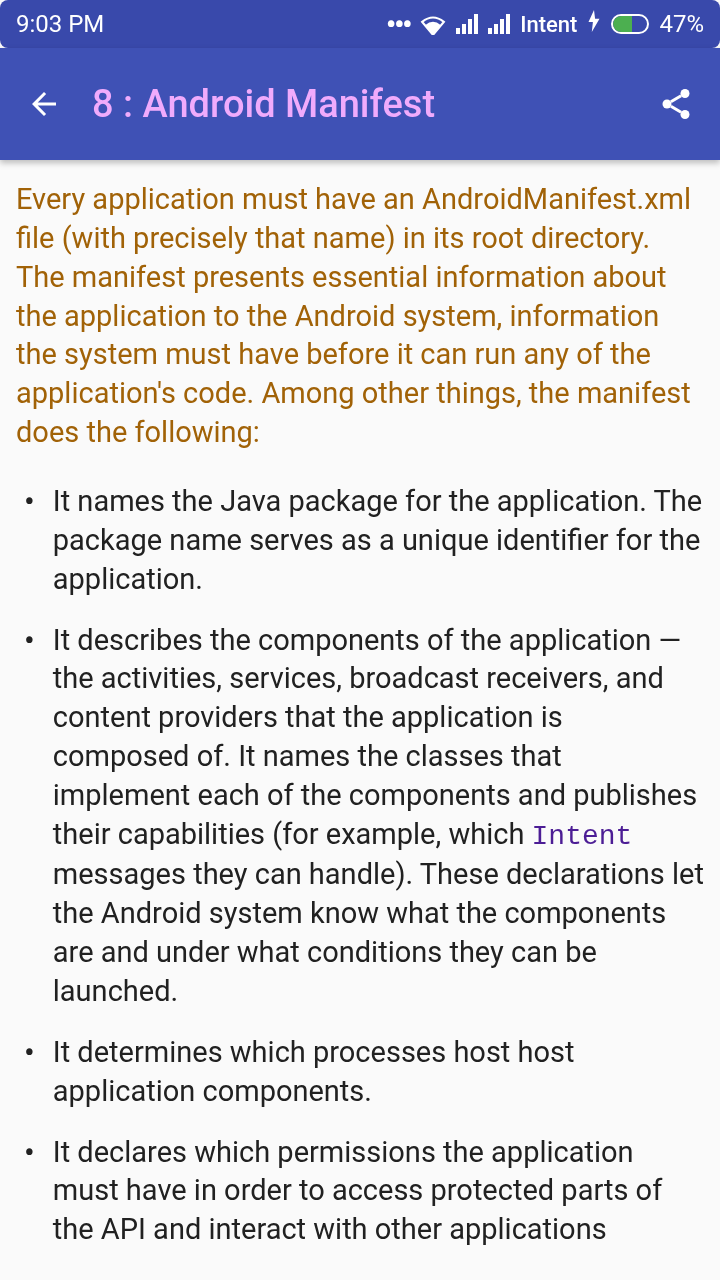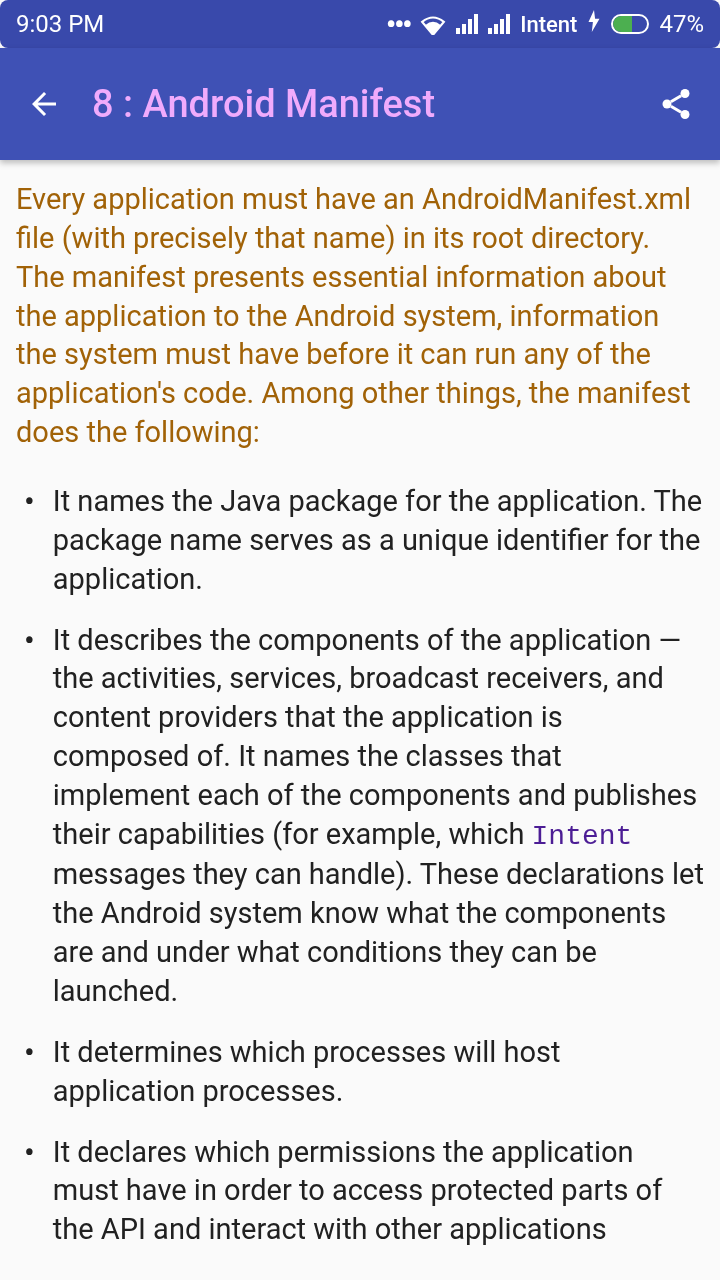--- a/index.html
+++ b/index.html
@@ -212,20 +212,20 @@
       <span class="bullet-text">It names the Java package for the application. The package name serves as a unique identifier for the application.</span>
     </li>
     <li class="bullet-item">
       <span class="bullet-marker">•</span>
       <span class="bullet-text">
         <span>It describes the components of the application — the activities, services, broadcast receivers, and content providers that the application is composed of. It names the classes that implement each of the components and publishes their capabilities (for example, which </span><span class="code-inline">Intent</span><span> messages they can handle). These declarations let the Android system know what the components are and under what conditions they can be launched.</span>
       </span>
     </li>
     <li class="bullet-item">
       <span class="bullet-marker">•</span>
-      <span class="bullet-text">It determines which processes will host application processes.</span>
+      <span class="bullet-text">It determines which processes host host application components.</span>
     </li>
     <li class="bullet-item">
       <span class="bullet-marker">•</span>
       <span class="bullet-text">It declares which permissions the application must have in order to access protected parts of the API and interact with other applications</span>
     </li>
   </ul>
 </div>
 
 </body></html>

